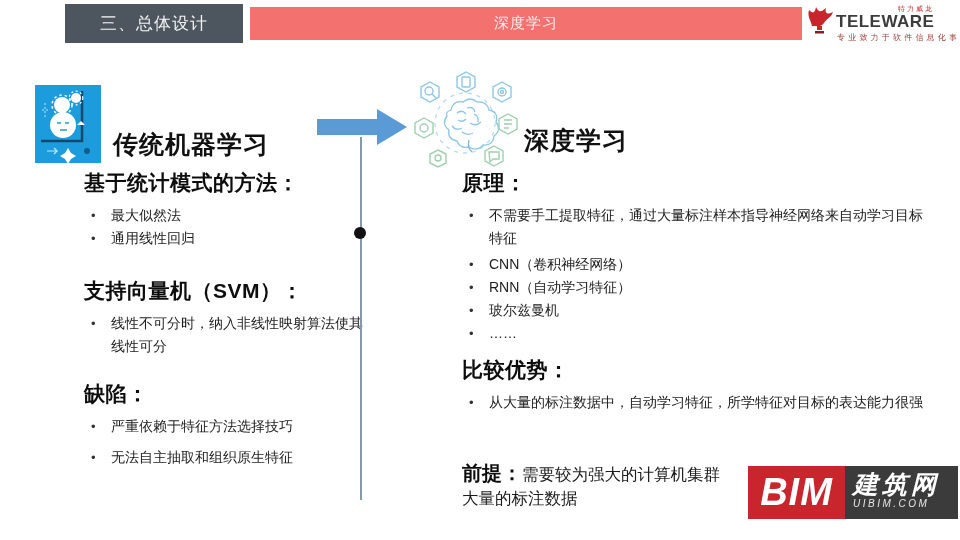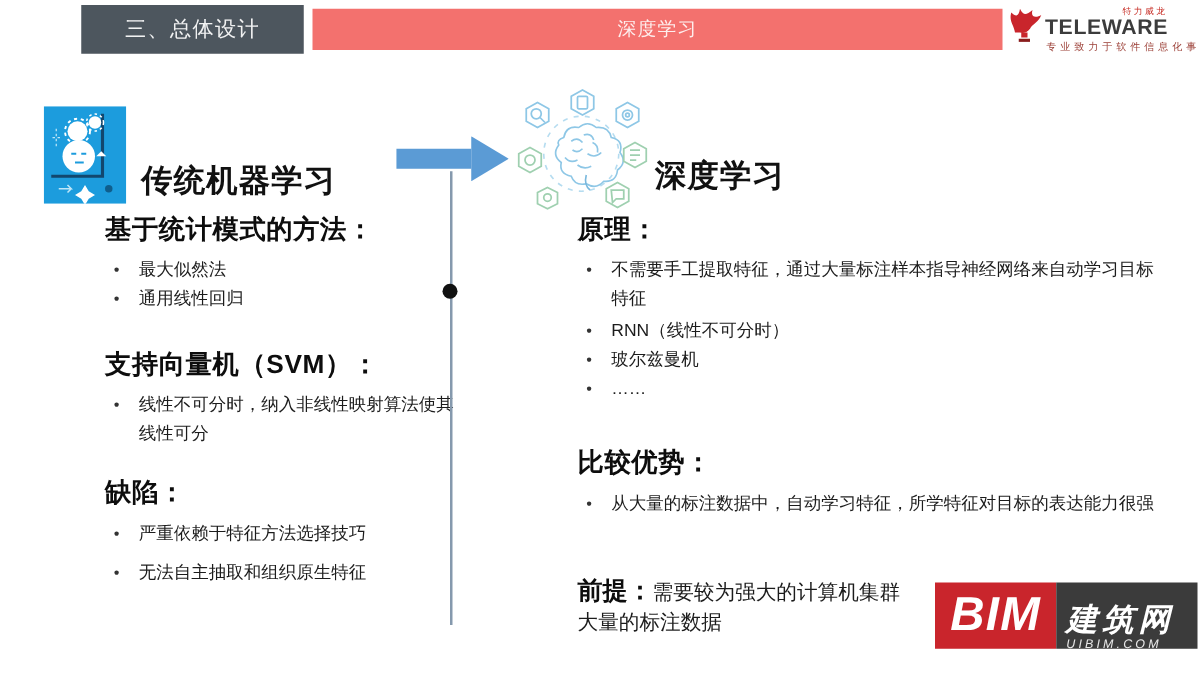--- a/index.html
+++ b/index.html
@@ -40,21 +40,21 @@
   .v-dot  { position:absolute; left:354px; top:227px; width:12px; height:12px; border-radius:50%; background:#111; }
   .arrow  { position:absolute; left:317px; top:109px; }
 
   .icon-ml { position:absolute; left:35px; top:85px; }
   .icon-brain { position:absolute; left:412px; top:68px; }
 
   
   .bim { position:absolute; left:748px; top:466px; height:53px; display:flex;font-style:italic; }
   .bim-red  { background:#c9252c; color:#fff; width:97px; display:flex; align-items:center; justify-content:center;
               font-size:38px; font-weight:bold; letter-spacing:1px; }
-  .bim-dark { background:#3b3b3b; color:#fff; width:113px; padding:16px 0 0 8px; }
+  .bim-dark { background:#3b3b3b; color:#fff; width:113px; padding:4px 0 0 8px; }
   .bim-site { font-size:25px; font-weight:bold; letter-spacing:4px; line-height:28px; }
   .bim-url  { font-size:10px; letter-spacing:2.5px; color:#e8e8e8; }
 </style>
 </head>
 <body>
 
 <div id="slide">
 
   <div class="hdr-dark">
     <span>三、总体设计</span>
@@ -155,21 +155,22 @@
 
   <div class="sec" style="left:462px; top:169px; width:462px;">
     <h3>原理：</h3>
     <ul>
       <li>不需要手工提取特征，通过大量标注样本指导神经网络来自动学习目标特征</li>
     </ul>
   </div>
 
   <div class="sec" style="left:462px; top:253px; width:420px;">
     <ul>
-      <li>RNN（线性不可分时）</li>
+      <li>CNN（卷积神经网络）</li>
+      <li>RNN（自动学习特征）</li>
       <li>玻尔兹曼机</li>
       <li>……</li>
     </ul>
   </div>
 
   <div class="sec" style="left:462px; top:356px; width:470px;">
     <h3>比较优势：</h3>
     <ul>
       <li>从大量的标注数据中，自动学习特征，所学特征对目标的表达能力很强</li>
     </ul>

